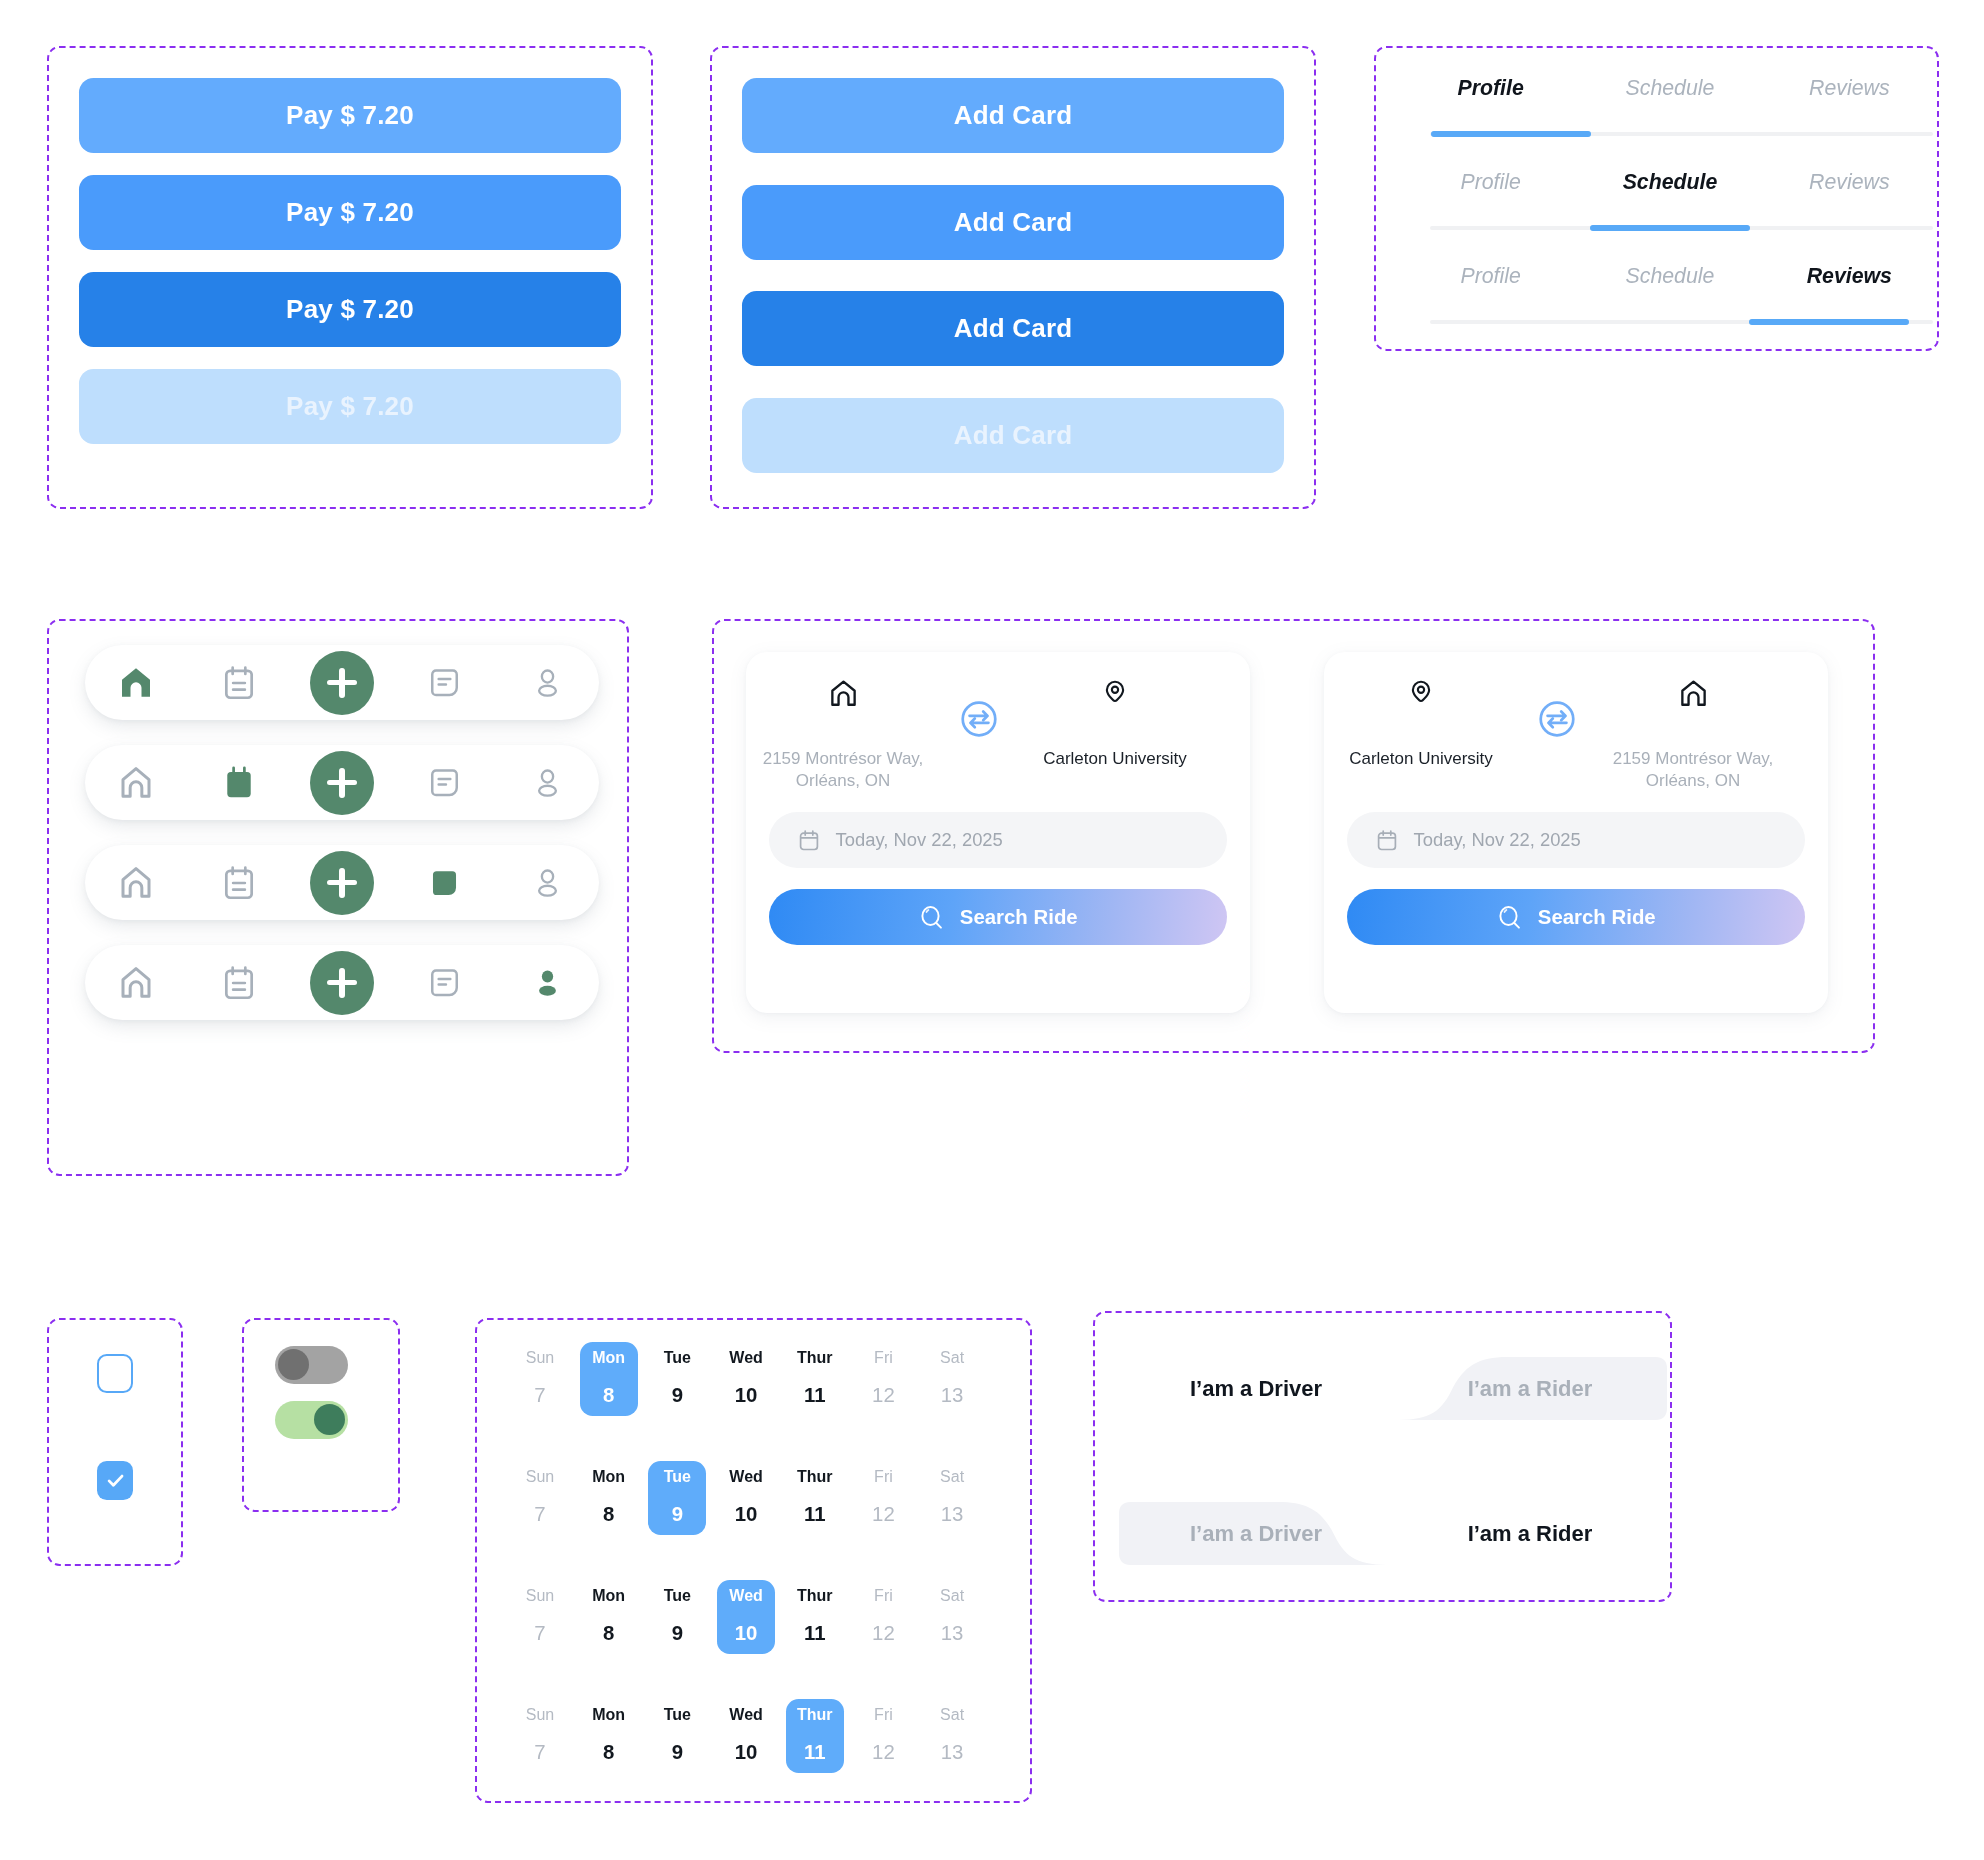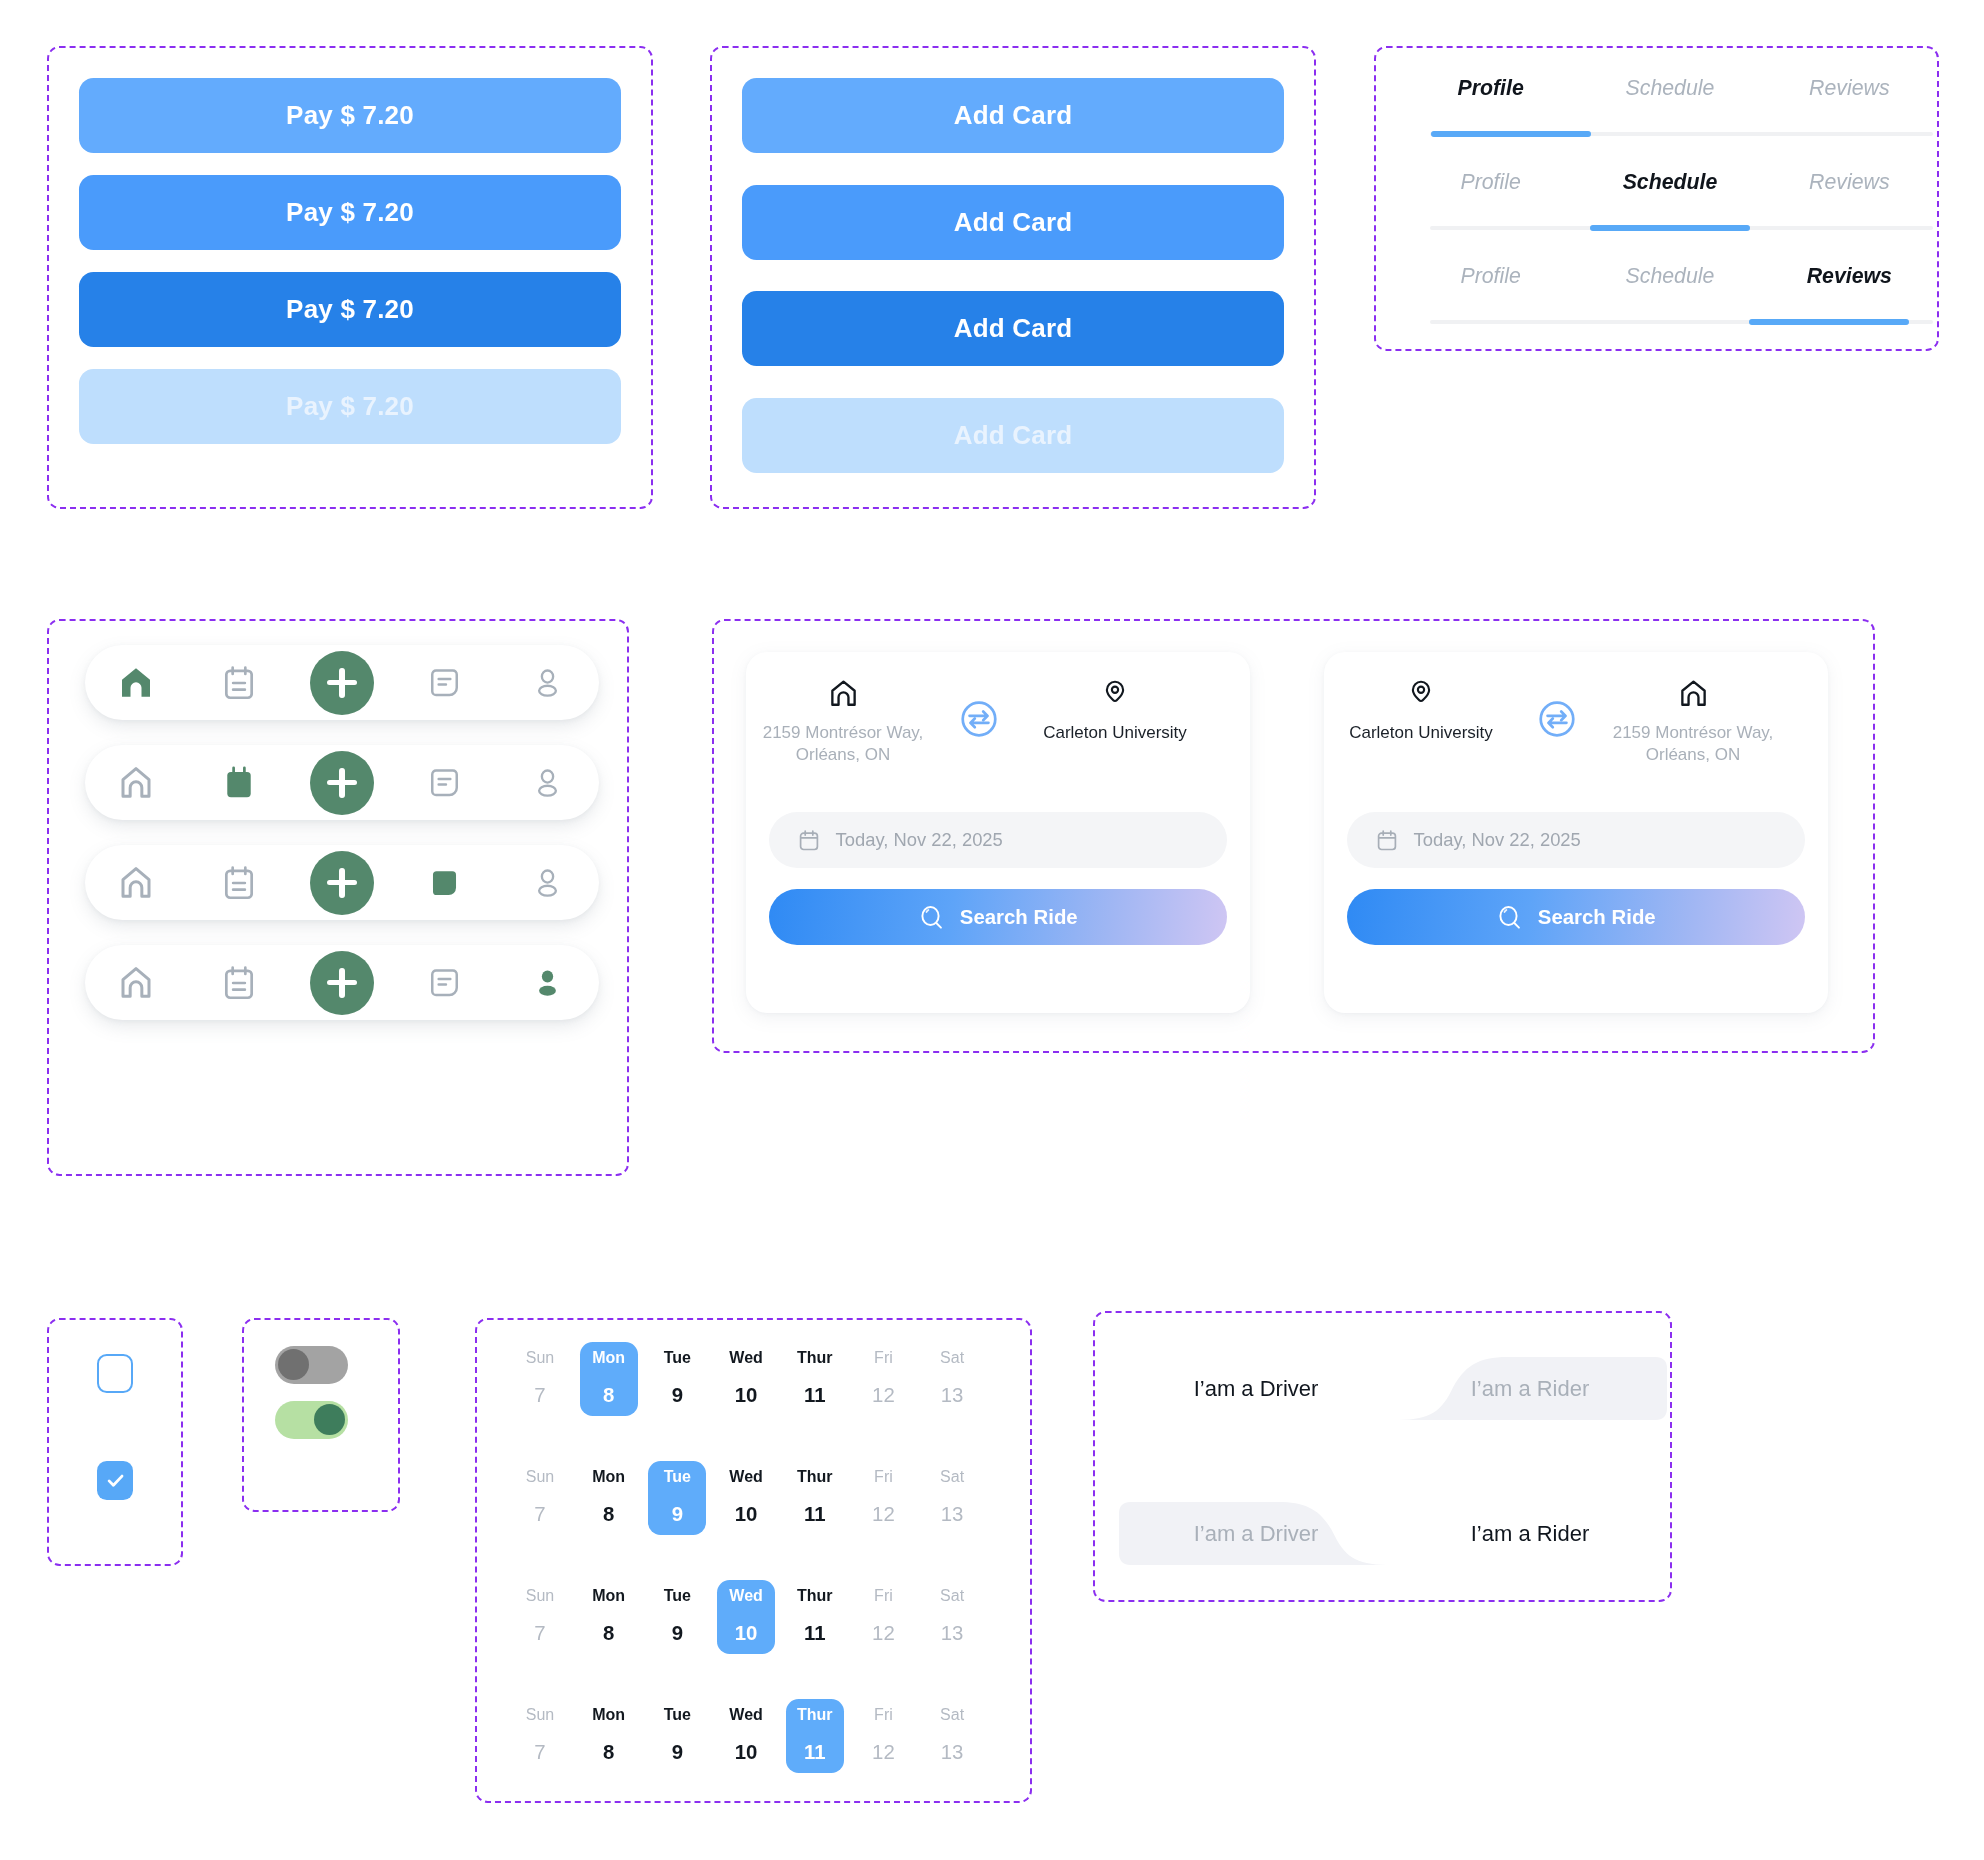--- a/index.html
+++ b/index.html
@@ -78,21 +78,21 @@
 
   
   .ride-card {
     position:absolute;
     width:504px; height:361px;
     background:#FFFFFF;
     border-radius:21.3px;
     box-shadow: 0 4.8px 17.4px rgba(120,130,150,0.10), 0 1px 3.9px rgba(120,130,150,0.06);
   }
   .ride-top { position:absolute; left:0; right:0; top:23px; display:flex; align-items:flex-start; }
-  .ride-end { width:194px; display:flex; flex-direction:column; align-items:center; }
+  .ride-end { width:194px; display:flex; flex-direction:column; align-items:center;gap:26px; }
   .ride-end .ep-icon { height:36px; display:flex; align-items:center; justify-content:center; }
   .ride-end .ep-label {
     margin-top:10.7px; text-align:center; line-height:1.32;
     font-size:17px;
   }
   .ep-label.muted { color:#A9B0B9; }
   .ep-label.dark  { color:#1A2028; }
   .swap-wrap { width:78px; display:flex; justify-content:center; padding-top:23px; }
 
   .date-field {
@@ -136,21 +136,21 @@
   .daycell.dim   .dow, .daycell.dim .dnum  { color:#B4BAC3; font-weight:400; }
   .daycell.norm  .dow, .daycell.norm .dnum { color:#12181F; }
   .daycell.sel   { background:#5FACFA; }
   .daycell.sel .dow, .daycell.sel .dnum { color:#FFFFFF; }
 
   
   .roleset { position:absolute; width:548px; height:63px; }
   .role-lbl {
     position:absolute; top:0; height:63px;
     display:flex; align-items:center; justify-content:center;
-    width:274px; font-size:22px; font-weight:400;
+    width:274px; font-size:22px; font-weight:700;
     font-family:"Liberation Sans", sans-serif;
   }
   .role-lbl.on  { color:#10161E; }
   .role-lbl.off { color:#A9B0B9; }
   .role-shade { position:absolute; top:0; height:63px; width:274px; overflow:visible; }
 </style>
 </head>
 <body>
 
 <div class="canvas">

